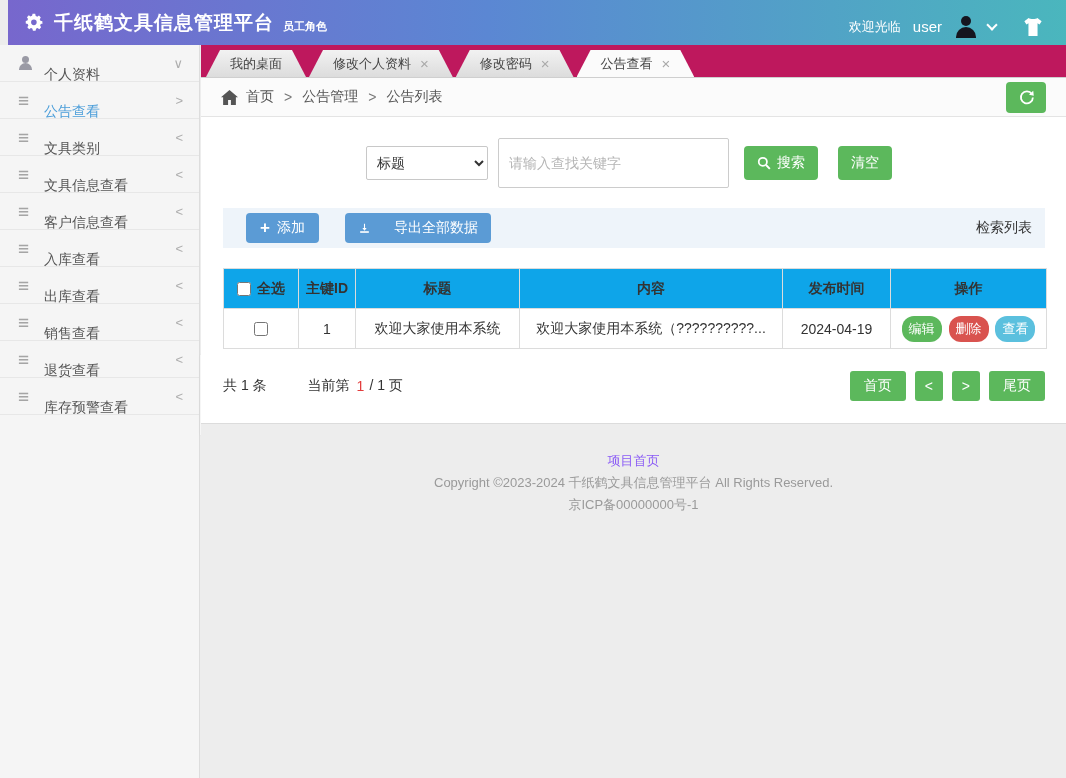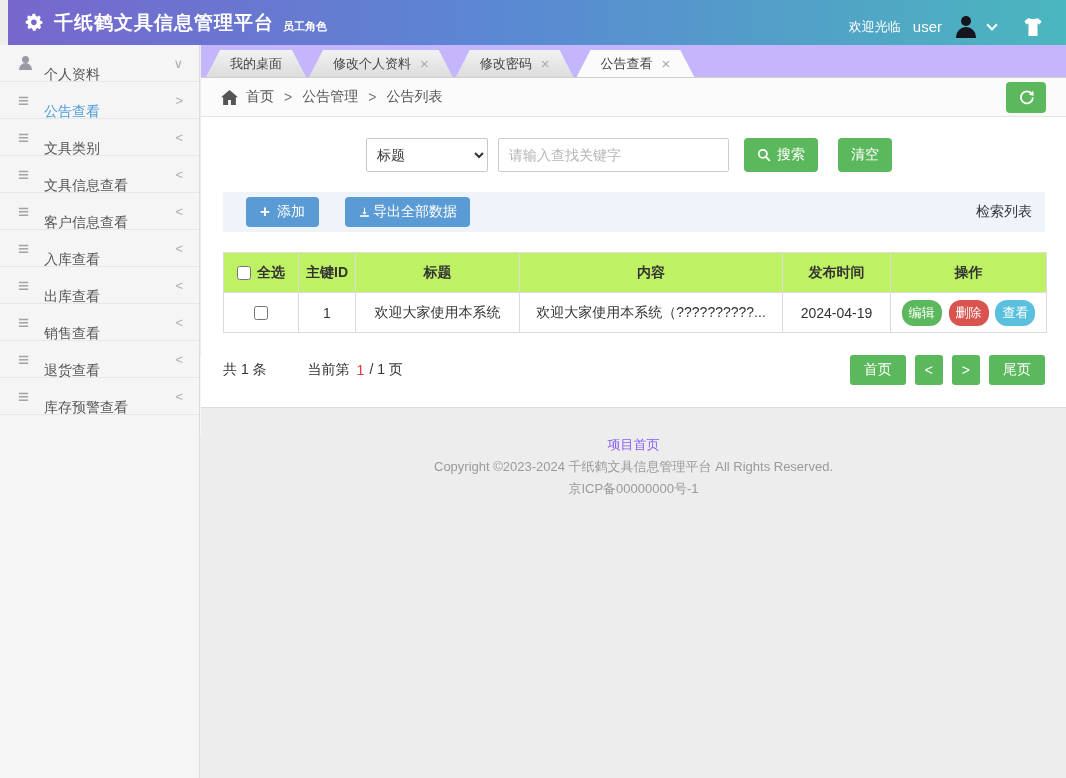--- a/index.html
+++ b/index.html
@@ -41,54 +41,54 @@
   .side-label { margin-left:2px;margin-top:24px; }
   .side-item.active .side-label { color:#4a9dd9; }
   .side-chevron { margin-left:auto; color:#adadad; font-size:13px; }
 
   .collapse-handle { position:absolute; left:200px; top:355px; width:15px; height:80px; background:#f6f6f6; border-radius:0 12px 12px 0; box-shadow:1px 0 3px rgba(0,0,0,.10); display:flex; align-items:center; cursor:pointer; }
   .collapse-tri { width:0; height:0; border:6px solid transparent; border-right:8px solid #bdbdbd; margin-left:-1px; }
 
   
   .main { position:absolute; left:201px; top:45px; width:865px; bottom:0; background:#ededed; }
 
-  .tabbar { height:33px; background:#c4b5fd; border-bottom:1px solid #cfcfcf; display:flex; align-items:flex-end; padding-left:5px; }
+  .tabbar { height:33px; background:#be185d; border-bottom:1px solid #cfcfcf; display:flex; align-items:flex-end; padding-left:5px; }
   .tab { height:27px; display:flex; align-items:center; padding:0 24px; margin-right:3px;
          background:linear-gradient(#f2f2f2,#dcdcdc);
          clip-path:polygon(14px 0, calc(100% - 14px) 0, 100% 100%, 0 100%);
          filter:drop-shadow(0 0 1px #a8a8a8);
          font-size:13px; color:#444; cursor:pointer; white-space:nowrap; }
   .tab.active { background:#fbfbfb; }
   .tab-close { margin-left:9px; color:#a9a9a9; font-size:15px; line-height:1; cursor:pointer; }
 
   .breadbar { height:39px; background:#fbfbfb; border-bottom:1px solid #e4e4e4; display:flex; align-items:center; padding:0 20px; }
   .crumb { display:flex; align-items:center; gap:10px; font-size:14px; color:#555; }
   .crumb .sep { color:#777; }
   .home-ic { display:flex; margin-right:-2px; }
   .refresh-btn { margin-left:auto; width:40px; height:31px; background:#5cb85c; border:none; border-radius:4px; display:flex; align-items:center; justify-content:center; cursor:pointer; }
 
   .panel { background:#fff; border-bottom:1px solid #dcdcdc; padding-bottom:22px; }
 
   .search-row { display:flex; align-items:center; padding:21px 0 0 165px; }
   .field-select { width:122px; height:34px; border:1px solid #c8c8c8; border-radius:2px; font-size:14px; color:#333; padding:0 6px; background:#fff; font-family:inherit; }
-  .kw-input { width:231px; height:34px; border:1px solid #ccc; border-radius:2px; margin-left:10px; padding:0 10px; font-size:14px; font-family:inherit; color:#333; }
+  .kw-input { width:231px; height:50px; border:1px solid #ccc; border-radius:2px; margin-left:10px; padding:0 10px; font-size:14px; font-family:inherit; color:#333; }
   .kw-input::placeholder { color:#b5b5b5; }
   .btn-green { height:34px; background:#5cb85c; color:#fff; border:none; border-radius:4px; font-size:14px; display:flex; align-items:center; justify-content:flex-end; cursor:pointer; font-family:inherit; }
   .btn-search { margin-left:15px; padding:0 13px; gap:6px; }
   .btn-clear { margin-left:20px; padding:0 13px; }
 
   .toolbar { margin:20px 21px 0 22px; height:40px; background:#eef4fa; display:flex; align-items:center; }
   .btn-blue { height:30px; background:#5b9bd5; color:#fff; border:none; border-radius:4px; font-size:14px; display:flex; align-items:center; cursor:pointer; font-family:inherit; }
   .btn-add { margin-left:23px; padding:0 14px; gap:7px; }
-  .btn-export { margin-left:26px; padding:0 13px; gap:2px;text-align:right; }
+  .btn-export { margin-left:26px; padding:0 13px; gap:23px;text-align:right; }
   .list-title { margin-left:auto; margin-right:13px; font-size:14px; color:#333; }
 
   table.grid { margin:20px 21px 0 22px; border-collapse:collapse; width:823px; font-size:14px; table-layout:fixed; }
   .grid th, .grid td { border:1px solid #dcdcdc; height:40px; text-align:center; vertical-align:middle; }
-  .grid th { background:#bef264; font-weight:bold; color:#333; }
+  .grid th { background:#0ea5e9; font-weight:bold; color:#333; }
   .grid td { color:#333; background:#fff; }
   .grid input[type=checkbox] { width:14px; height:14px; vertical-align:-2px; cursor:pointer; }
   .th-check { display:flex; align-items:center; justify-content:center; gap:6px; }
   .act-btn { border:none; border-radius:12px; color:#fff; font-size:13px; padding:4px 7px; cursor:pointer; font-family:inherit; }
   .act-edit { background:#5cb85c; }
   .act-del { background:#d9534f; margin-left:3px; }
   .act-view { background:#5bc0de; margin-left:3px; }
 
   .pageinfo { margin:22px 21px 0 22px; display:flex; align-items:center; font-size:14px; color:#333; }
   .cur-prefix { margin-left:41px; }

